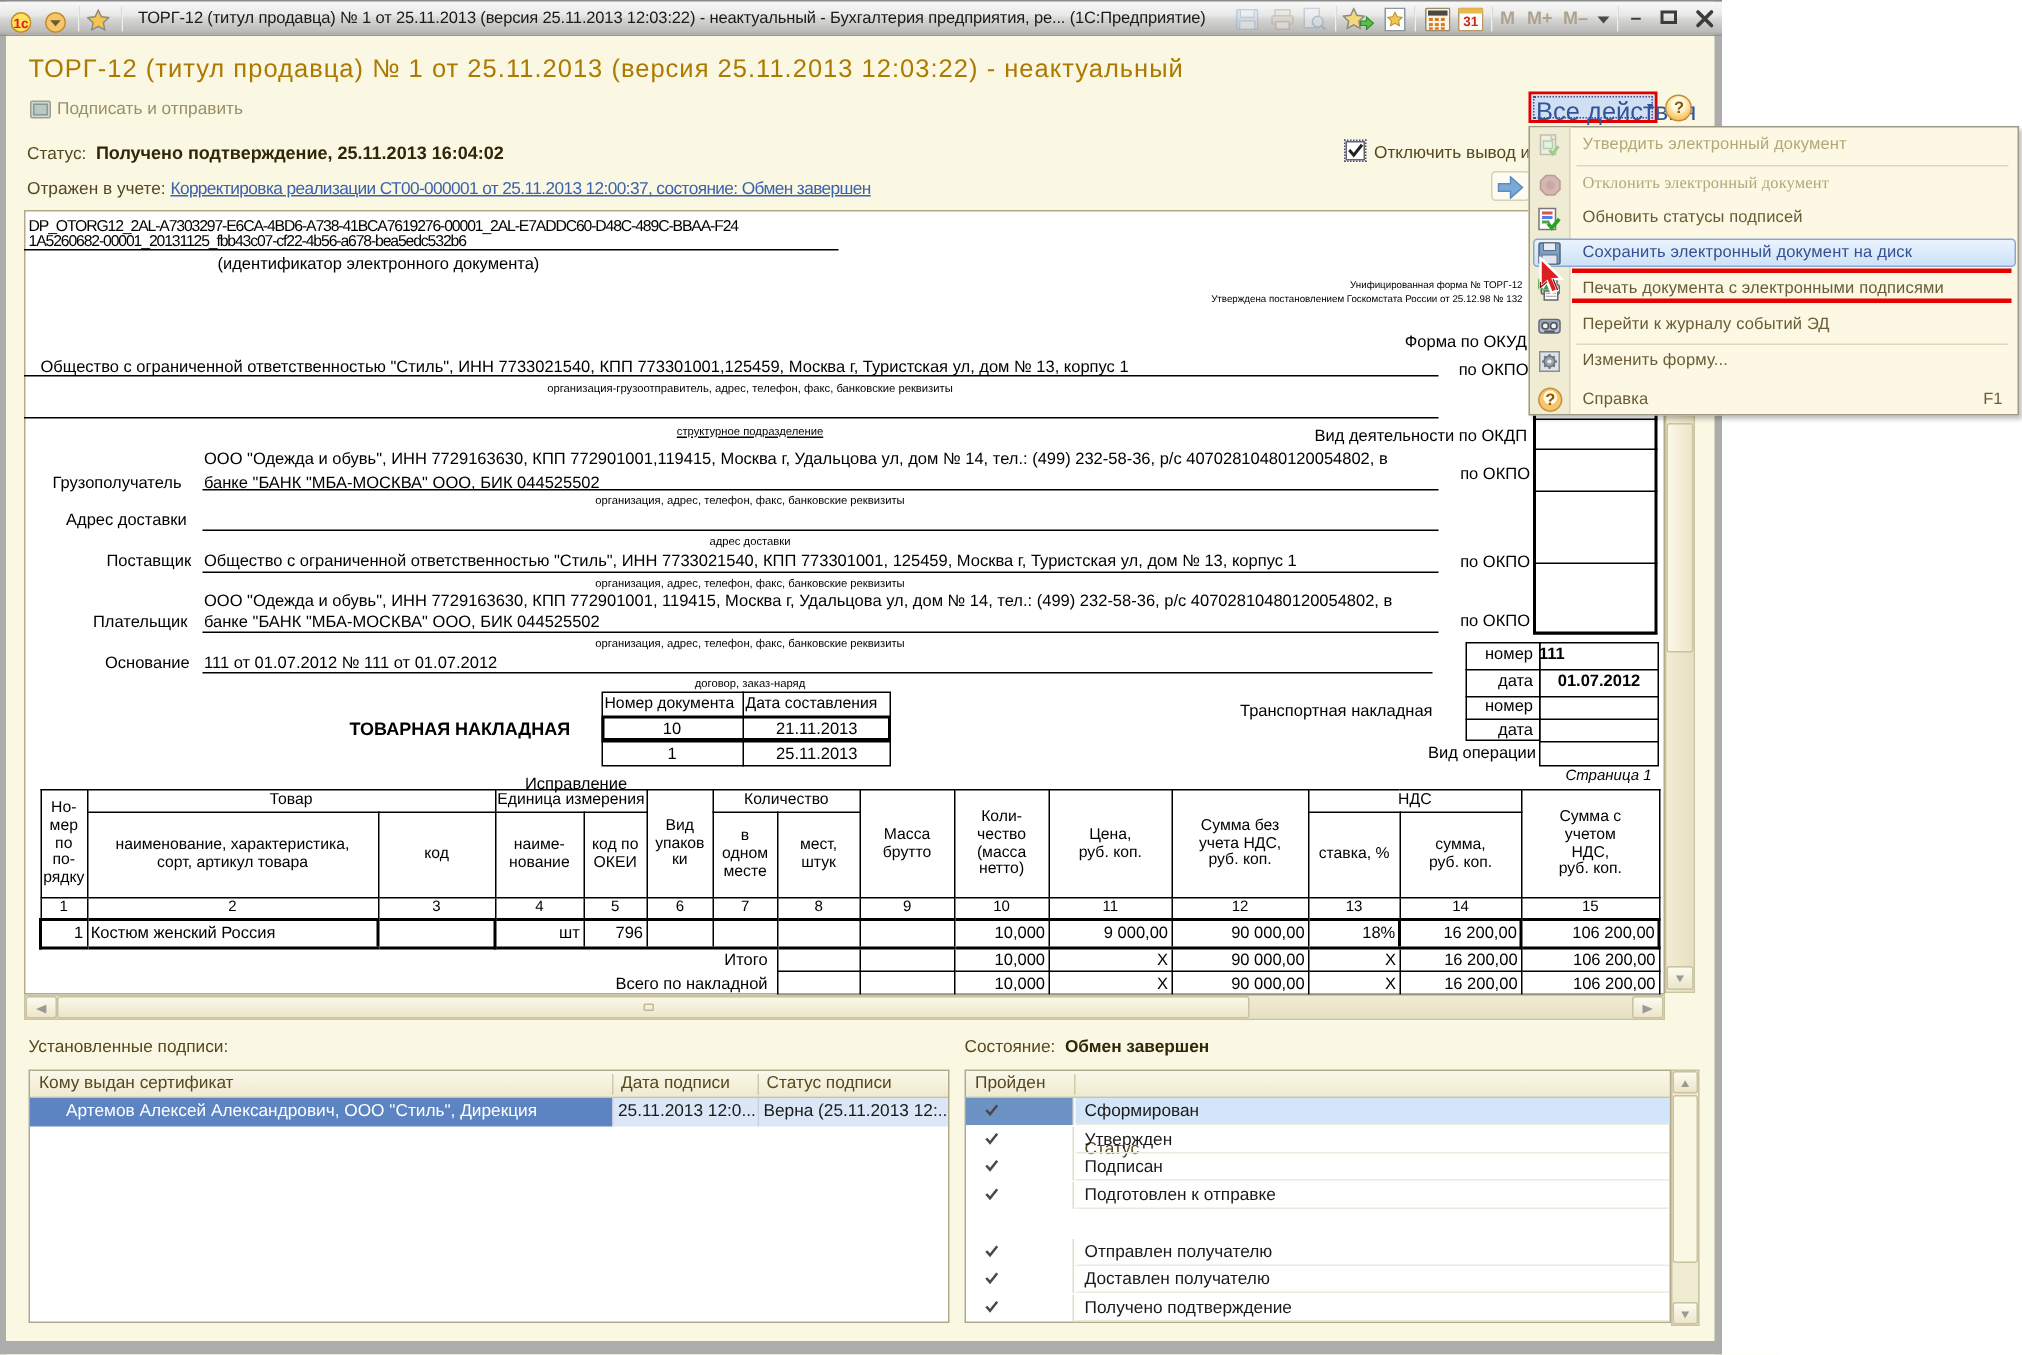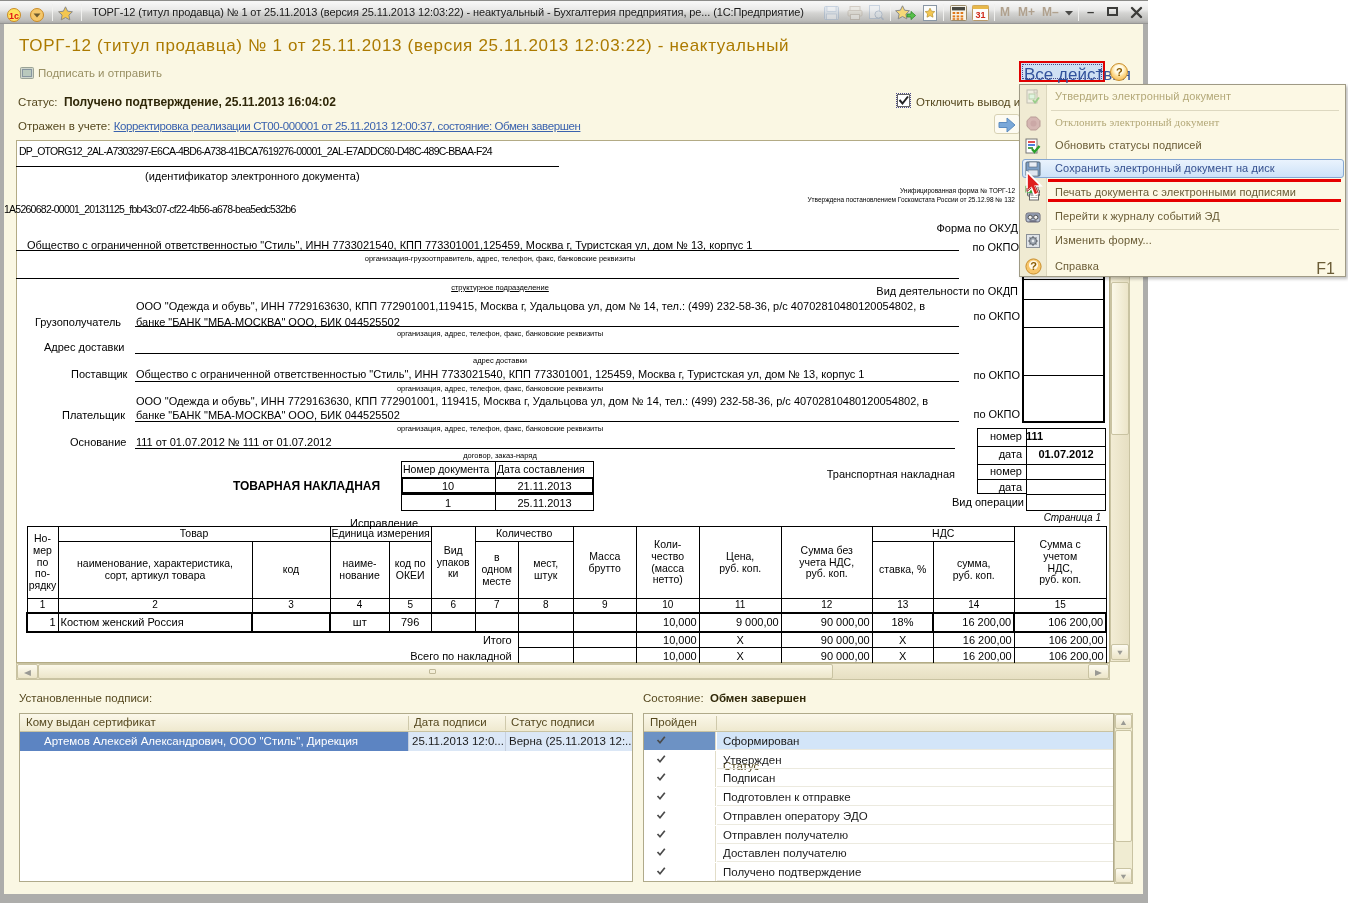--- a/index.html
+++ b/index.html
@@ -21,21 +21,21 @@
 .box { position:absolute; border:1px solid #000; }
 #mt td { border:1px solid #000; padding:0 2px; vertical-align:middle; overflow:hidden; }
 #mt tr.h td { text-align:center; font-size:10.5px; line-height:1.14; padding:0 1px; white-space:nowrap; }
 #mt tr.n td { font-size:10px; line-height:1; }
 #mt tr.d td { border-top-width:2px; border-bottom-width:2px; font-size:11px; }
 #mt tr.d td:first-child { border-left-width:2px; }
 #mt tr.d td:last-child { border-right-width:2px; }
 #mt td.b3 { border:2px solid #000; }
 #mt td.b14 { border-left:2px solid #000; border-right:2px solid #000; }
 #mt td.r { text-align:right; }
-#mt td.c { text-align:center; }
+#mt td.c { text-align:right; }
 #mt td.l { text-align:left; }
 #mt td.nb { border:none; padding-right:6px; font-size:11px; }
 #mt tr.t td { font-size:11px; }
 .thead { background:linear-gradient(#fbf8ea, #efe9cf); border-bottom:1px solid #c9c3a2; }
 .thl { position:absolute; top:2px; font-size:11.5px; color:#55481f; white-space:nowrap; }
 .tsep { position:absolute; top:2px; width:1px; height:14px; background:#cfc9ab; }
 .sbtn { width:17px; height:15px; background:linear-gradient(#fdfbf1,#ece5c8); border:1px solid #c9c3a2; border-radius:2px; text-align:center; }
 #scrollv .sbtn { height:16px; width:17px; }
 .arr { font-size:9px; color:#9a9a94; line-height:15px; display:block; transform:scaleY(0.85); }
 .strow { position:absolute; left:0; width:469px; height:19px; font-size:11.5px; color:#1a1a1a; }
@@ -142,21 +142,21 @@
     <svg width="11" height="11" viewBox="0 0 11 11" style="position:absolute;left:0;top:0;">
       <path d="M1.5 5 L4.5 8.5 L10 1.5" fill="none" stroke="#222" stroke-width="2"></path>
     </svg>
   </div>
 <div class="abs brown" style="left:916px; top:96px; font-size:11.5px;">Отключить вывод ин</div>
 
 <div class="abs doc"></div>
 <div id="form" class="abs" style="left:0; top:0; width:1348px; height:903px; font-family:'Liberation Sans',sans-serif;">
 
   <div class="abs" style="left:19px; top:144.5px; font-size:10.5px; letter-spacing:-0.75px;">DP_OTORG12_2AL-A7303297-E6CA-4BD6-A738-41BCA7619276-00001_2AL-E7ADDC60-D48C-489C-BBAA-F24</div>
-  <div class="abs" style="left:4px; top:154.5px; font-size:10.5px; letter-spacing:-0.75px;margin-top:48px;">1А5260682-00001_20131125_fbb43c07-cf22-4b56-a678-bea5edc532b6</div>
+  <div class="abs" style="left:19px; top:154.5px; font-size:10.5px; letter-spacing:-0.75px;">1А5260682-00001_20131125_fbb43c07-cf22-4b56-a678-bea5edc532b6</div>
   <div class="uline" style="left:16px; top:146px; width:543px; height:21px;"></div>
   <div class="abs" style="left:145px; top:170px; font-size:11px;">(идентификатор электронного документа)</div>
 
   <div class="abs" style="right:333px; top:187px; font-size:6.5px;">Унифицированная форма № ТОРГ-12</div>
   <div class="abs" style="right:333px; top:196px; font-size:6.5px;">Утверждена постановлением Госкомстата России от 25.12.98 № 132</div>
   <div class="abs lab" style="right:330px; top:222px;">Форма по ОКУД</div>
 
   <div class="abs lab" style="left:27px; top:239px;">Общество с ограниченной ответственностью "Стиль", ИНН 7733021540, КПП 773301001,125459, Москва г, Туристская ул, дом № 13, корпус 1</div>
   <div class="uline" style="left:16px; top:231px; width:943px; height:20px;"></div>
   <div class="cap" style="left:280px; top:254px; width:440px; text-align:center;">организация-грузоотправитель, адрес, телефон, факс, банковские реквизиты</div>
@@ -415,30 +415,20 @@
         <div class="strow" style="top:56px;">
           <span class="ck" style="">
             <span class="ckm">
               <svg width="10" height="10" viewBox="0 0 10 10">
                 <path d="M1.5 5 L4 7.8 L8.8 1.8" fill="none" stroke="#4a4a4a" stroke-width="1.7"></path>
               </svg>
             </span>
           </span>
           <span class="st" style="">Подготовлен к отправке</span>
         </div>
-        <div class="strow" style="top:75px;">
-          <span class="ck" style="">
-            <span class="ckm">
-              <svg width="10" height="10" viewBox="0 0 10 10">
-                <path d="M1.5 5 L4 7.8 L8.8 1.8" fill="none" stroke="#4a4a4a" stroke-width="1.7"></path>
-              </svg>
-            </span>
-          </span>
-          <span class="st" style="">Отправлен оператору ЭДО</span>
-        </div>
         <div class="strow" style="top:94px;">
           <span class="ck" style="">
             <span class="ckm">
               <svg width="10" height="10" viewBox="0 0 10 10">
                 <path d="M1.5 5 L4 7.8 L8.8 1.8" fill="none" stroke="#4a4a4a" stroke-width="1.7"></path>
               </svg>
             </span>
           </span>
           <span class="st" style="">Отправлен получателю</span>
         </div>
@@ -504,21 +494,21 @@
   <div class="mi" style="top:54px;">Обновить статусы подписей</div>
   <div class="abs" style="left:2px; top:74px; width:322px; height:19px; border:1px solid #86a7d2; border-radius:3px; background:linear-gradient(#eaf3fd,#cde2f8);"></div>
   <div class="mi" style="top:77px; color:#35508f;">Сохранить электронный документ на диск</div>
   <div class="abs" style="left:28px; top:94px; width:293px; height:3px; background:#e60000;"></div>
   <div class="mi" style="top:101px;">Печать документа с электронными подписями</div>
   <div class="abs" style="left:28px; top:114px; width:293px; height:3px; background:#e60000;"></div>
   <div class="mi" style="top:125px;">Перейти к журналу событий ЭД</div>
   <div class="msep" style="top:143.5px;"></div>
   <div class="mi" style="top:149px;">Изменить форму...</div>
   <div class="mi" style="top:175px;">Справка</div>
-  <div class="abs" style="right:10px; top:175px; font-size:16px; color:#6a5c36;">F1</div>
+  <div class="abs" style="right:10px; top:175px; font-size:11px; color:#6a5c36;">F1</div>
 
   <div class="mic" style="top:4px; opacity:0.45;"><svg width="16" height="16" viewBox="0 0 16 16">
         <rect x="2" y="1" width="10" height="13" fill="#f2f2f2" stroke="#888"></rect>
         <path d="M9 1 h3 l0 3 h-3 z" fill="#ddd" stroke="#888" stroke-width="0.7"></path>
         <rect x="4" y="5" width="6" height="5" fill="#cfe" stroke="#7a7"></rect>
         <path d="M8 11 l2 2.5 4-5" stroke="#3a3" stroke-width="2" fill="none"></path>
       </svg></div>
   <div class="mic" style="top:31px; left:6px;"><svg width="15" height="15" viewBox="0 0 15 15">
         <path d="M4.7 1 h5.6 l3.7 3.7 v5.6 l-3.7 3.7 h-5.6 l-3.7 -3.7 v-5.6 z" fill="#cfaaaa" stroke="#ab8888" opacity="0.8"></path>
         <circle cx="7.5" cy="7.5" r="3" fill="#c49f9f" opacity="0.6"></circle>

